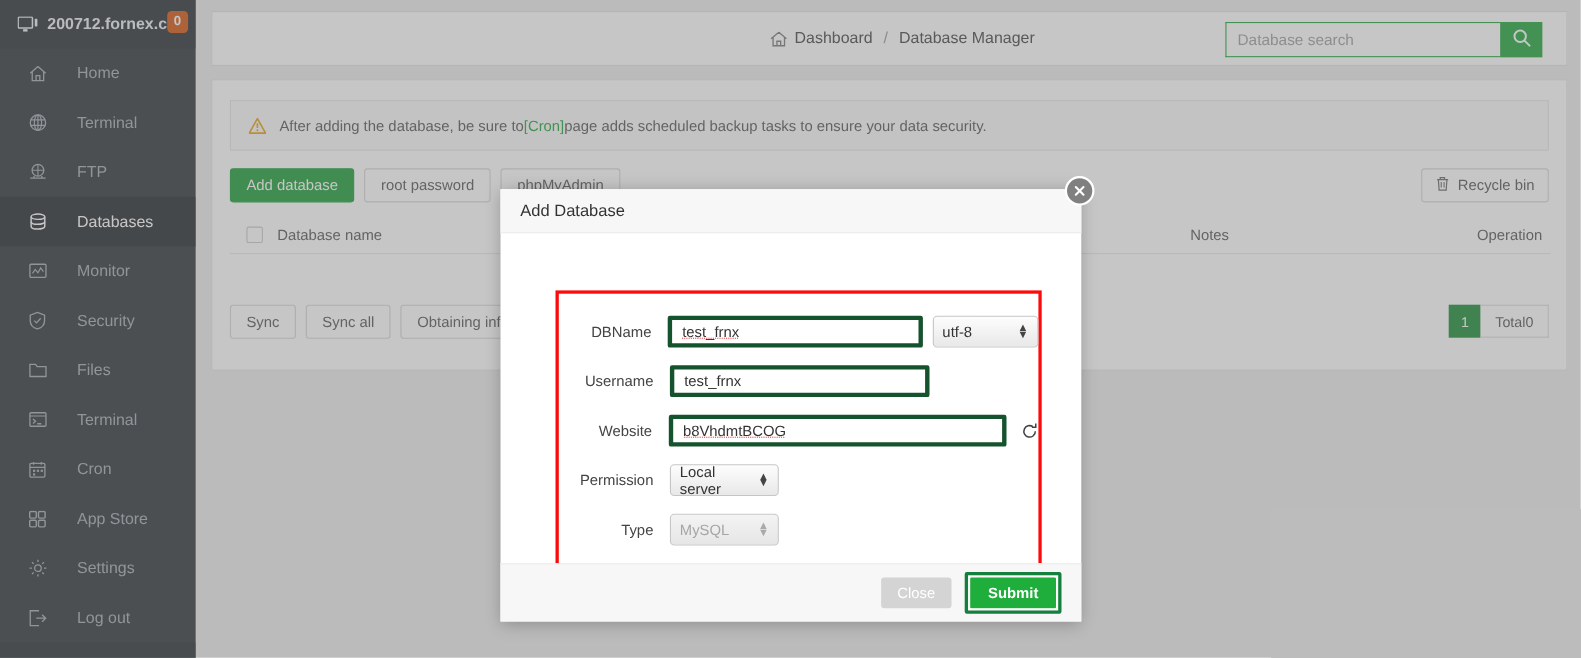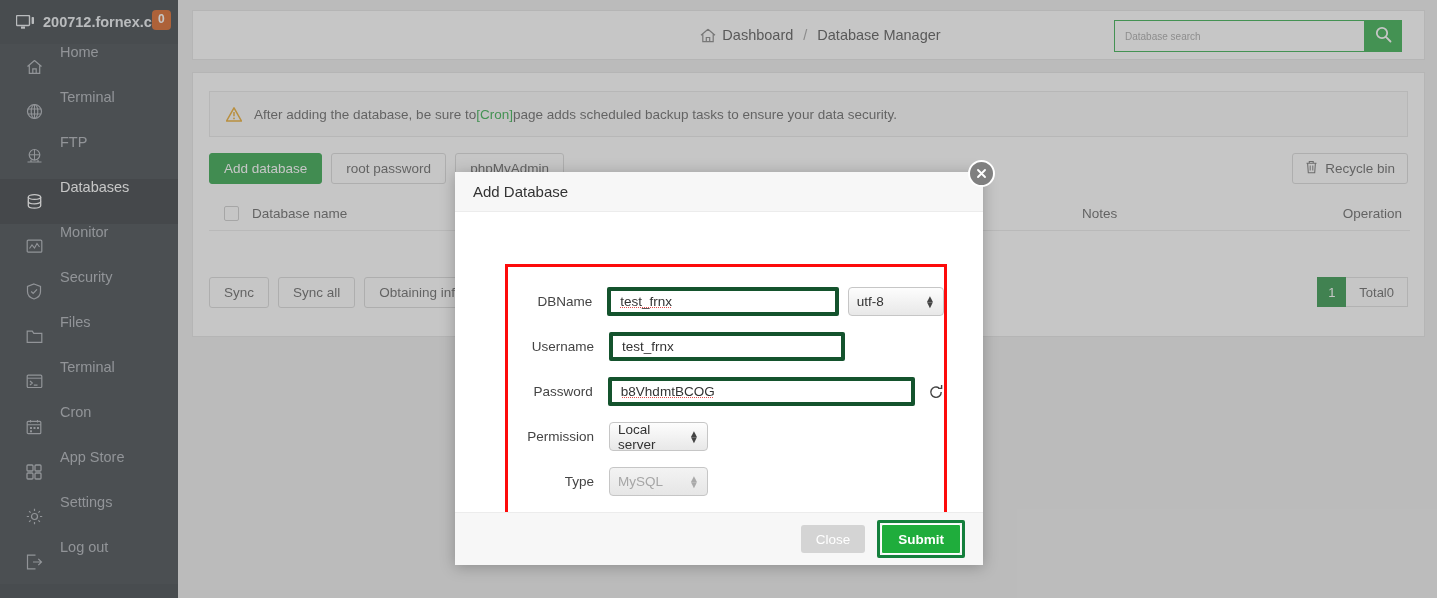--- a/index.html
+++ b/index.html
@@ -24,22 +24,22 @@
   #sidebar-header .monitor-ico { margin-right:8px; display:flex; align-items:center; }
   #sidebar-title {
     color:#e9ecef; font-size:14.5px; font-weight:bold; white-space:nowrap;
   }
   #sidebar-badge {
     position:absolute; left:152px; top:10px;
     background:#d4530d; color:#fff; font-size:12px; font-weight:bold;
     border-radius:4px; padding:2px 6px; line-height:1.3;
   }
   .nav-item {
-    height:45px; display:flex; padding-left:26px;
-    color:#a5aab0; font-size:14.5px; cursor:pointer;
+    height:45px; display:flex; align-items:center; padding-left:26px;
+    color:#a5aab0; font-size:14.5px; cursor:pointer;gap:10px;
   }
   .nav-item.active { background:#21272c; color:#ffffff; }
   .nav-item .nav-ico { width:22px; margin-right:12px; display:flex; align-items:center; justify-content:flex-start; }
   .nav-item .nav-ico svg { display:block; }
   #sidebar-footer {
     position:absolute; bottom:0; left:0; width:178px; height:14px; background:#262d33;
   }
 
   
   #main { position:absolute; left:178px; top:0; width:1259px; height:598px; background:#ededed; }
@@ -49,21 +49,21 @@
     background:#fff; border:1px solid #e2e2e2; display:flex; align-items:center;justify-content:center;
   }
   #breadcrumb { display:flex; align-items:center; padding-left:24px; font-size:14.5px; color:#444; }
   #breadcrumb .home-ico { margin-right:6px; display:flex; }
   #breadcrumb .sep { margin:0 10px; color:#9a9a9a; }
   #search-wrap {
     position:absolute; right:22px; top:9px; display:flex; height:32px;
   }
   #search-input {
     width:250px; height:32px; border:1px solid #20a53a; border-right:none;
-    padding:0 10px; font-size:10px; color:#333; outline:none; background:#fff;
+    padding:0 10px; font-size:14px; color:#333; outline:none; background:#fff;
     font-family:"Liberation Sans", sans-serif;
   }
   #search-input::placeholder { color:#9e9e9e; }
   #search-button {
     width:38px; height:32px; background:#20a53a; border:1px solid #20a53a;
     display:flex; align-items:center; justify-content:center; cursor:pointer;
   }
 
   #panel {
     position:absolute; left:14px; top:72px; width:1233px; height:265px;
@@ -434,21 +434,21 @@
               </span>
           </div>
         </div>
 
         <div class="form-row">
           <div class="f-label">Username</div>
           <input id="username-input" class="f-input" value="test_frnx" style="">
         </div>
 
         <div class="form-row">
-          <div class="f-label">Password</div>
+          <div class="f-label">Website</div>
           <input id="password-input" class="f-input spell" value="b8VhdmtBCOG" style="">
           <span id="refresh-pass">
             <svg width="16" height="16" viewBox="0 0 16 16">
                 <path d="M13.2 8 A5.2 5.2 0 1 1 11 3.9" fill="none" stroke="#444" stroke-width="1.4"></path>
                 <path d="M13.6 0.9 V4.4 H10.1" fill="none" stroke="#444" stroke-width="1.4"></path>
               </svg>
           </span>
         </div>
 
         <div class="form-row">

